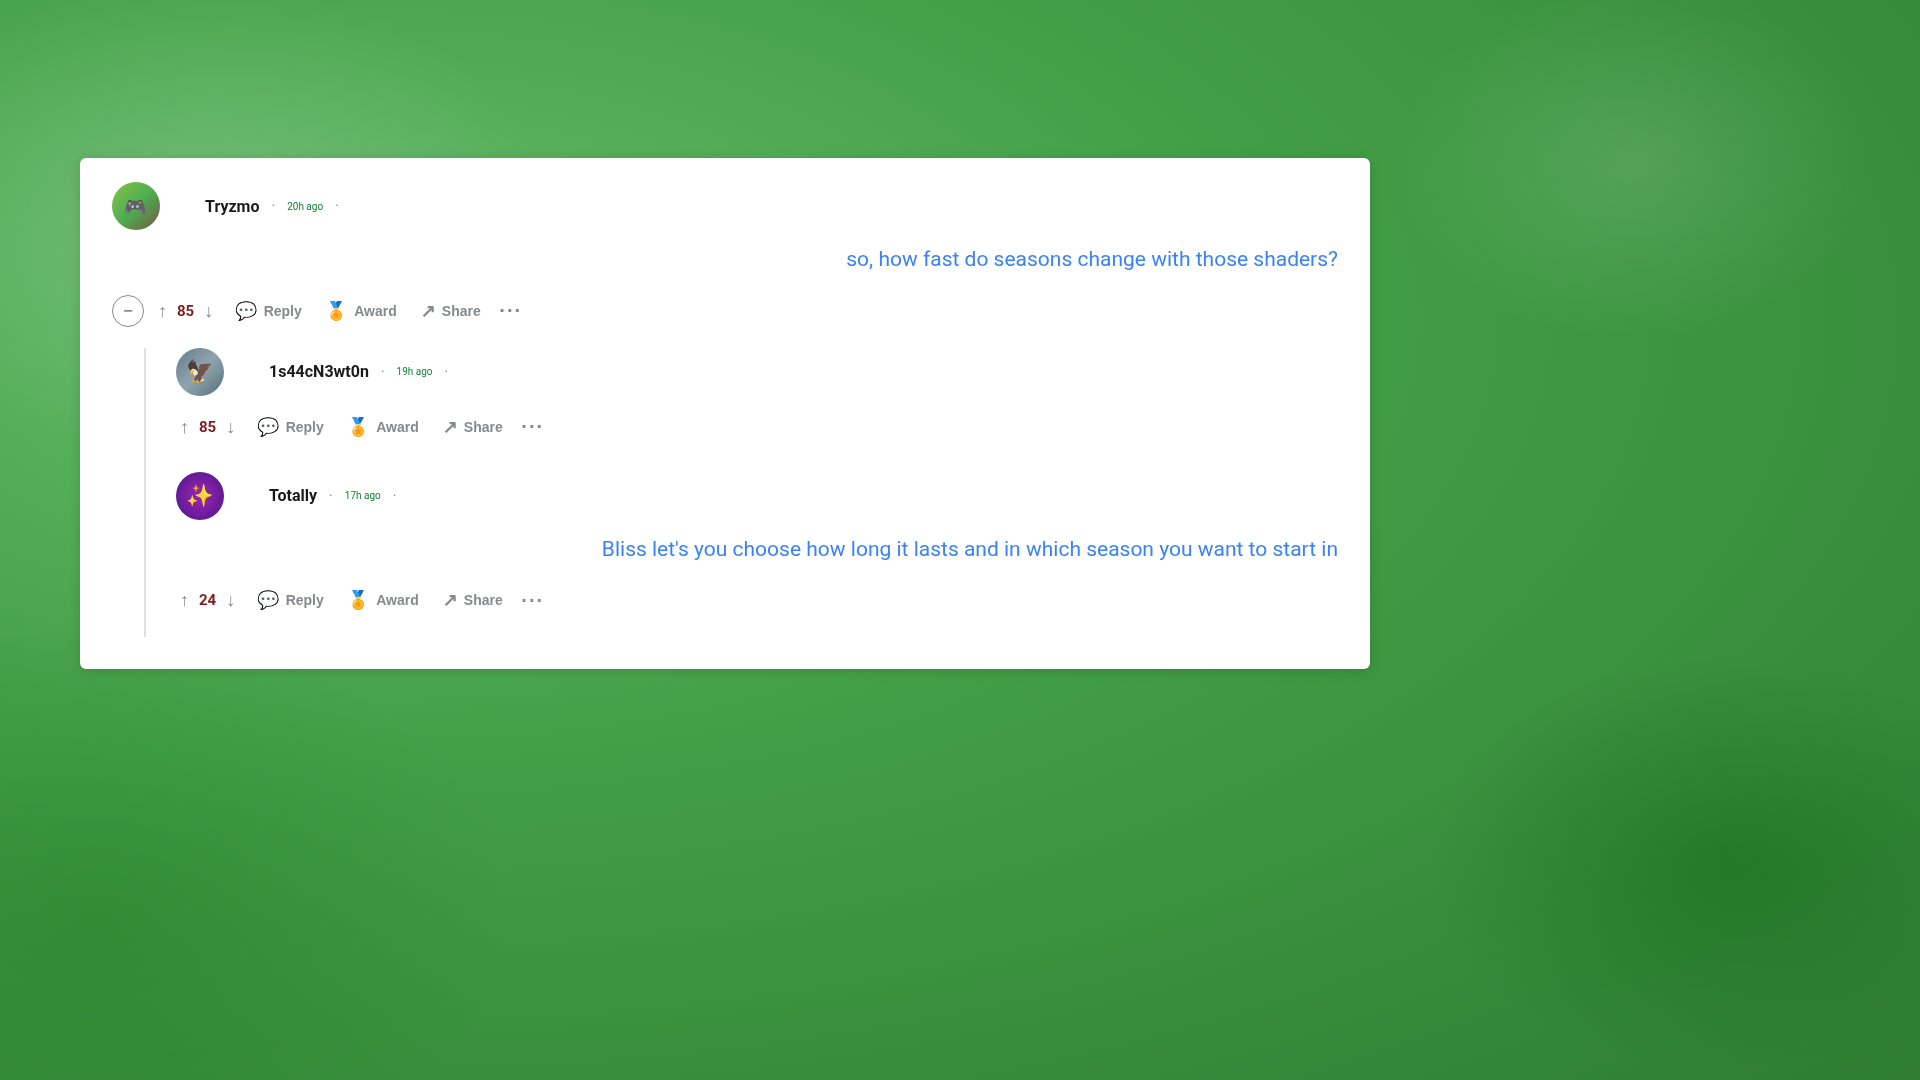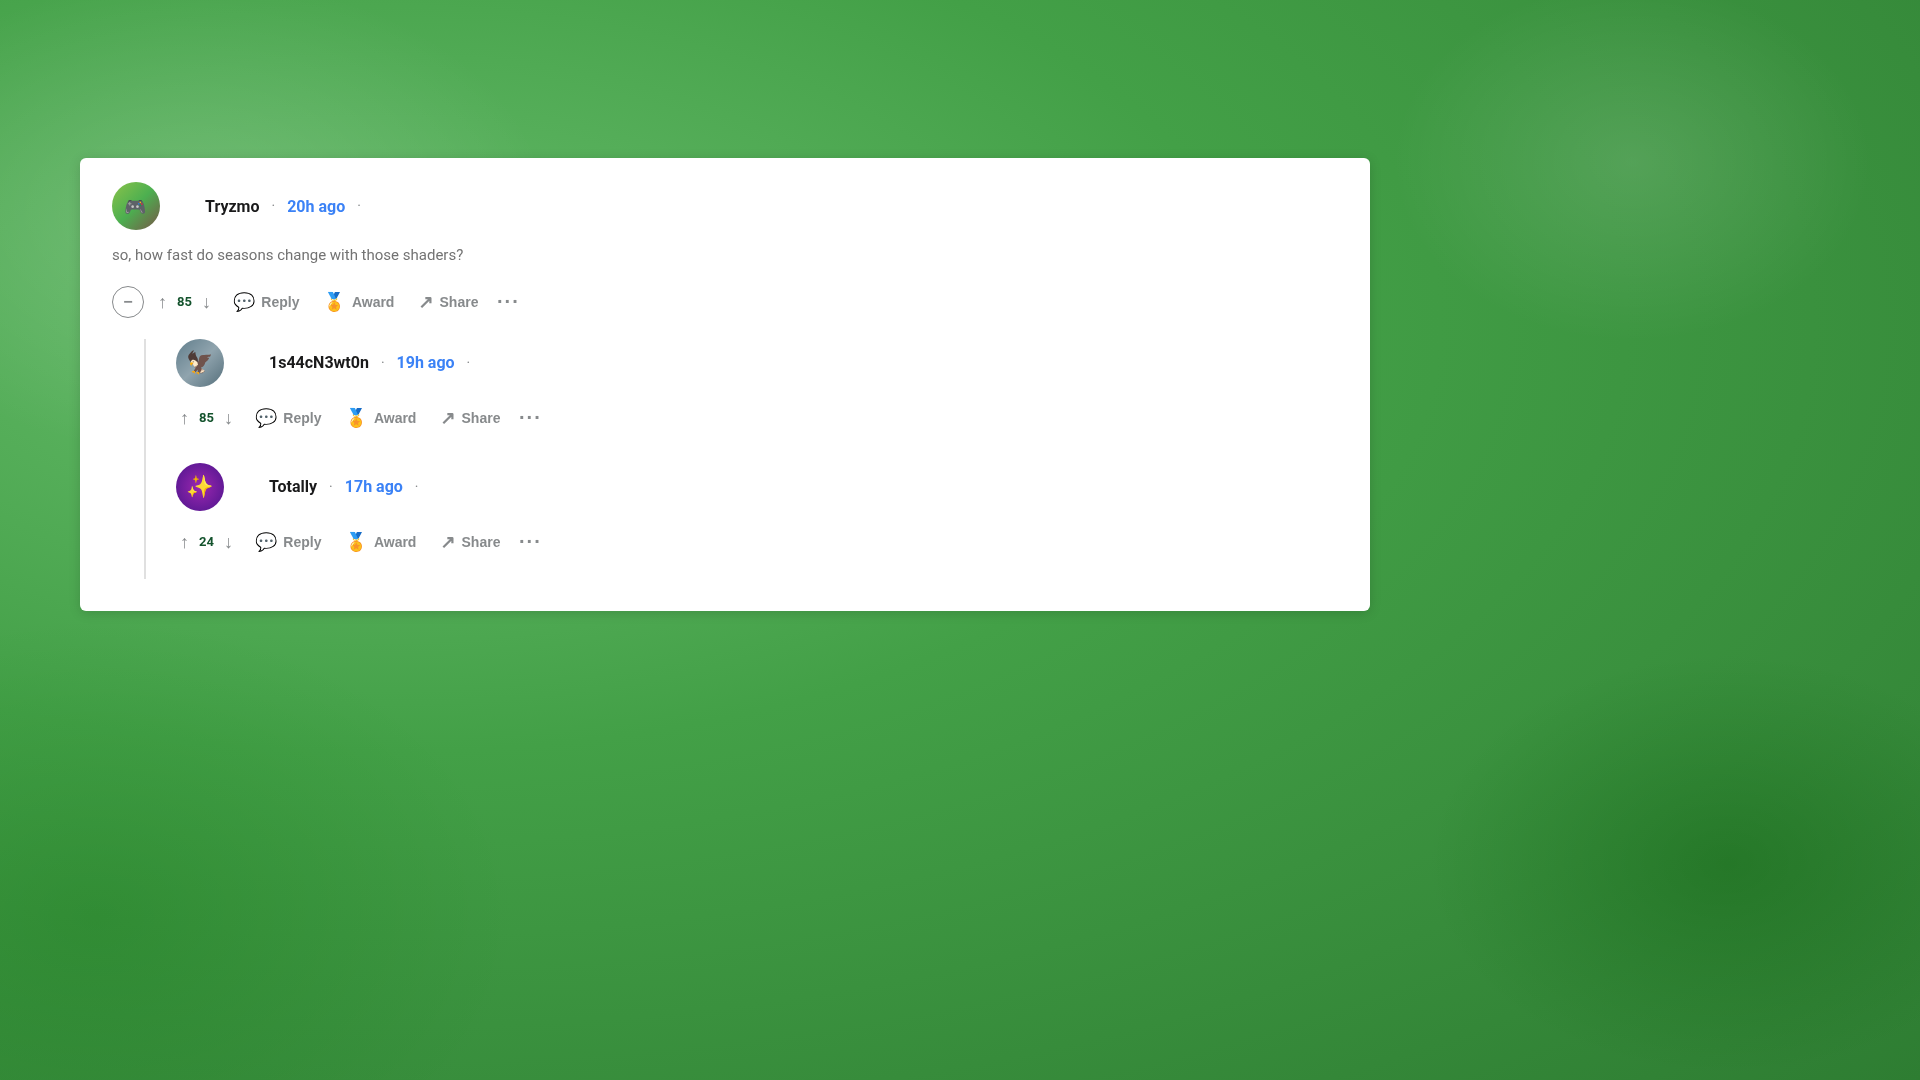--- a/index.html
+++ b/index.html
@@ -85,36 +85,37 @@
     }
 
     .username {
       font-size: 16px;
       font-weight: 700;
       color: #1a1a1b;
       margin-left: 33px;
     }
 
     .timestamp {
-      font-size: 16px;
+      font-size: 10px;
+      color: #15803d;
+      font-weight: 400;
+    }
+
+    .dot {
+      color: #878a8c;
+      font-size: 14px;
+    }
+
+    .comment-text {
+      font-size: 21px;
       color: #3b82f6;
-      font-weight: 700;
-    }
-
-    .dot {
-      color: #878a8c;
-      font-size: 14px;
-    }
-
-    .comment-text {
-      font-size: 15px;
-      color: #737373;
       line-height: 1.5;
       margin-bottom: 18px;
       margin-left: 0;
+      text-align: right;
     }
 
     
     .action-bar {
       display: flex;
       align-items: center;
       gap: 4px;
       margin-bottom: 20px;
     }
 
@@ -158,23 +159,23 @@
 
     .vote-icon {
       font-size: 18px;
       color: #878a8c;
       cursor: pointer;
       padding: 4px;
       border-radius: 4px;
     }
 
     .vote-count {
-      font-size: 13px;
+      font-size: 15px;
       font-weight: 700;
-      color: #14532d;
+      color: #7f1d1d;
     }
 
     .more-btn {
       width: 32px;
       height: 32px;
       border-radius: 50%;
       border: none;
       background: transparent;
       display: flex;
       align-items: center;
@@ -297,20 +298,21 @@
 
       <div class="comment">
         <div class="comment-header">
           <div class="avatar avatar-zelcki">✨</div>
           <span class="username">Totally</span>
           <span class="dot">·</span>
           <span class="timestamp">17h ago</span>
           <span class="dot">·</span>
         </div>
 
+        <div class="comment-text">Bliss let's you choose how long it lasts and in which season you want to start in</div>
 
         <div class="action-bar">
           <div class="vote-section">
             <span class="vote-icon">↑</span>
             <span class="vote-count">24</span>
             <span class="vote-icon">↓</span>
           </div>
 
           <button class="action-btn">
             <span style="font-size:18px;">💬</span>

